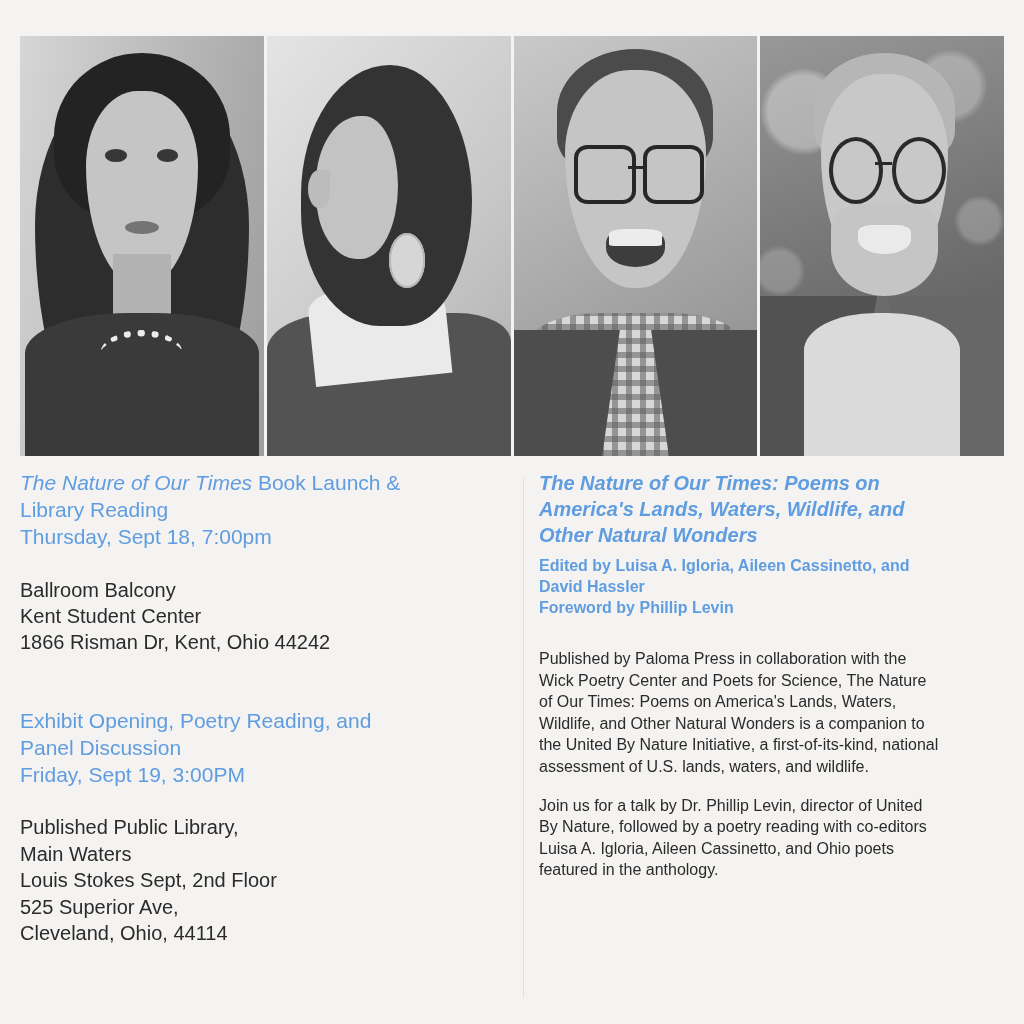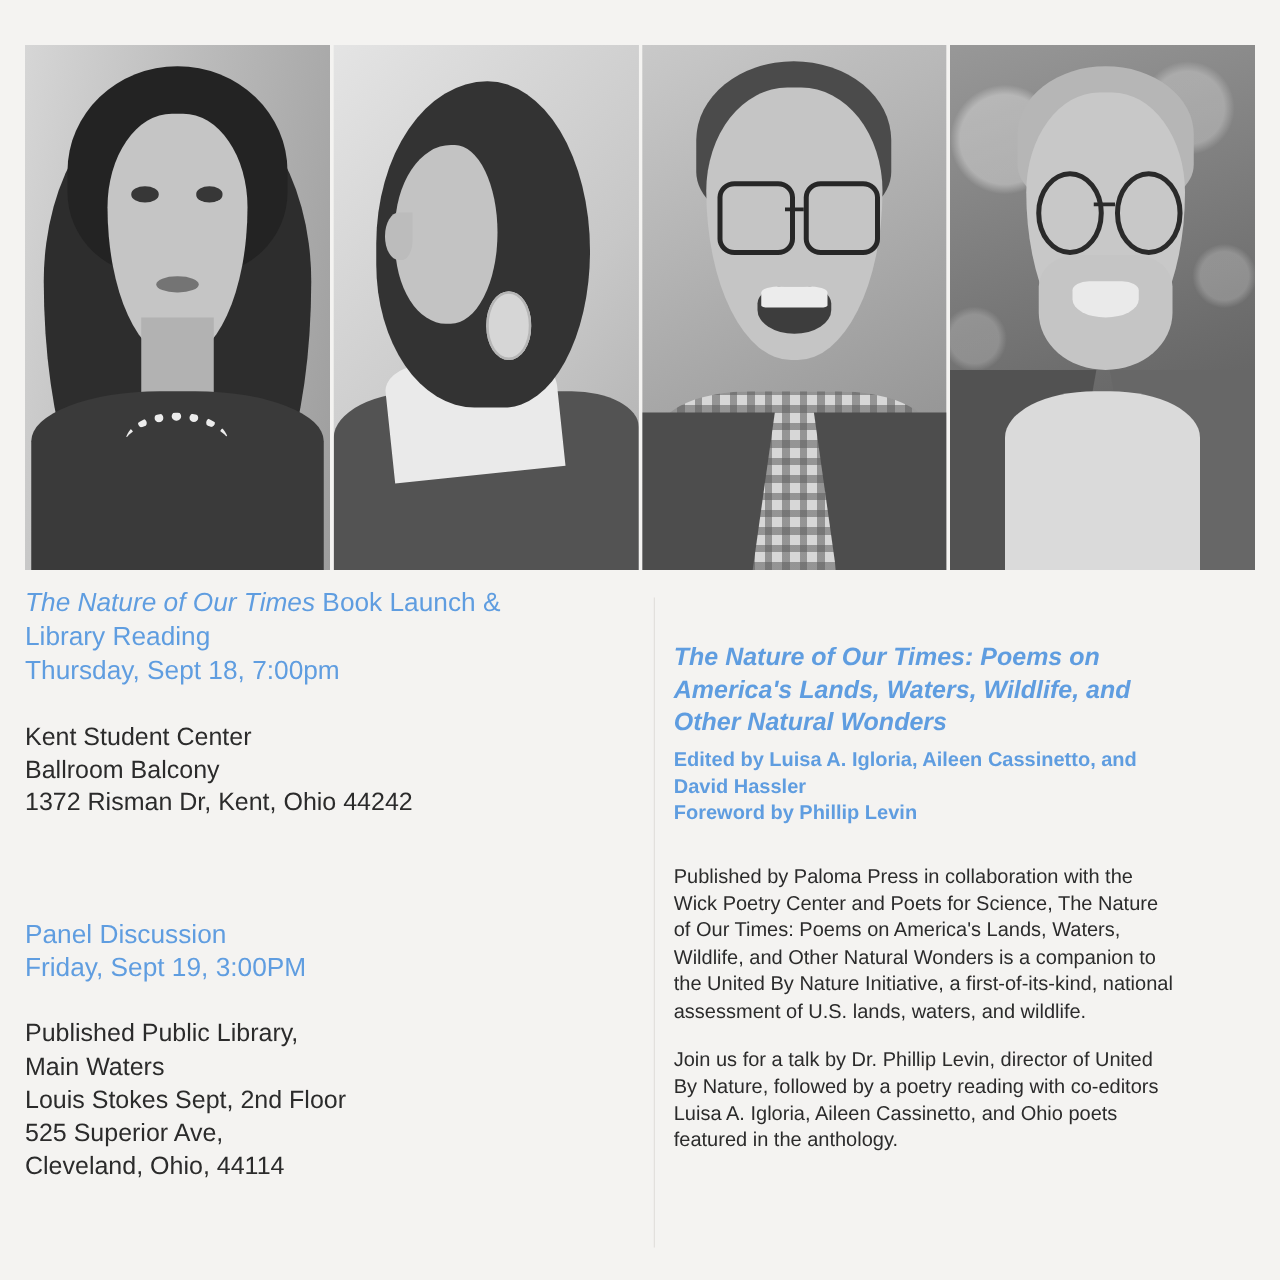--- a/index.html
+++ b/index.html
@@ -168,21 +168,20 @@
 
   .spacer-lg { height: 52px; }
 
   
   .book-title {
     color: #5f9de0;
     font-style: italic;
     font-weight: bold;
     font-size: 20px;
     line-height: 1.3;
-    margin-top: 43px;
   }
   .editors {
     color: #5f9de0;
     font-weight: bold;
     font-size: 16px;
     line-height: 1.3;
     margin-top: 8px;
   }
   .para {
     color: #2b2b2b;
@@ -265,31 +264,31 @@
 
     <div class="col-left">
 
       <div>
         <div class="blue-head">
           <span class="ital">The Nature of Our Times</span><span> Book Launch &amp;</span><br>
           <span>Library Reading</span><br>
           <span>Thursday, Sept 18, 7:00pm</span>
         </div>
         <div class="body-block">
+          <div>Ballroom Balcony</div>
           <div>Kent Student Center</div>
-          <div>Ballroom Balcony</div>
-          <div>1372 Risman Dr, Kent, Ohio 44242</div>
+          <div>1866 Risman Dr, Kent, Ohio 44242</div>
         </div>
       </div>
 
       <div class="spacer-lg"></div>
 
       <div>
         <div class="blue-head">
-          <br>
+          <span>Exhibit Opening, Poetry Reading, and</span><br>
           <span>Panel Discussion</span><br>
           <span>Friday, Sept 19, 3:00PM</span>
         </div>
         <div class="body-block">
           <div>Published Public Library,</div>
           <div>Main Waters</div>
           <div>Louis Stokes Sept, 2nd Floor</div>
           <div>525 Superior Ave,</div>
           <div>Cleveland, Ohio, 44114</div>
         </div>

